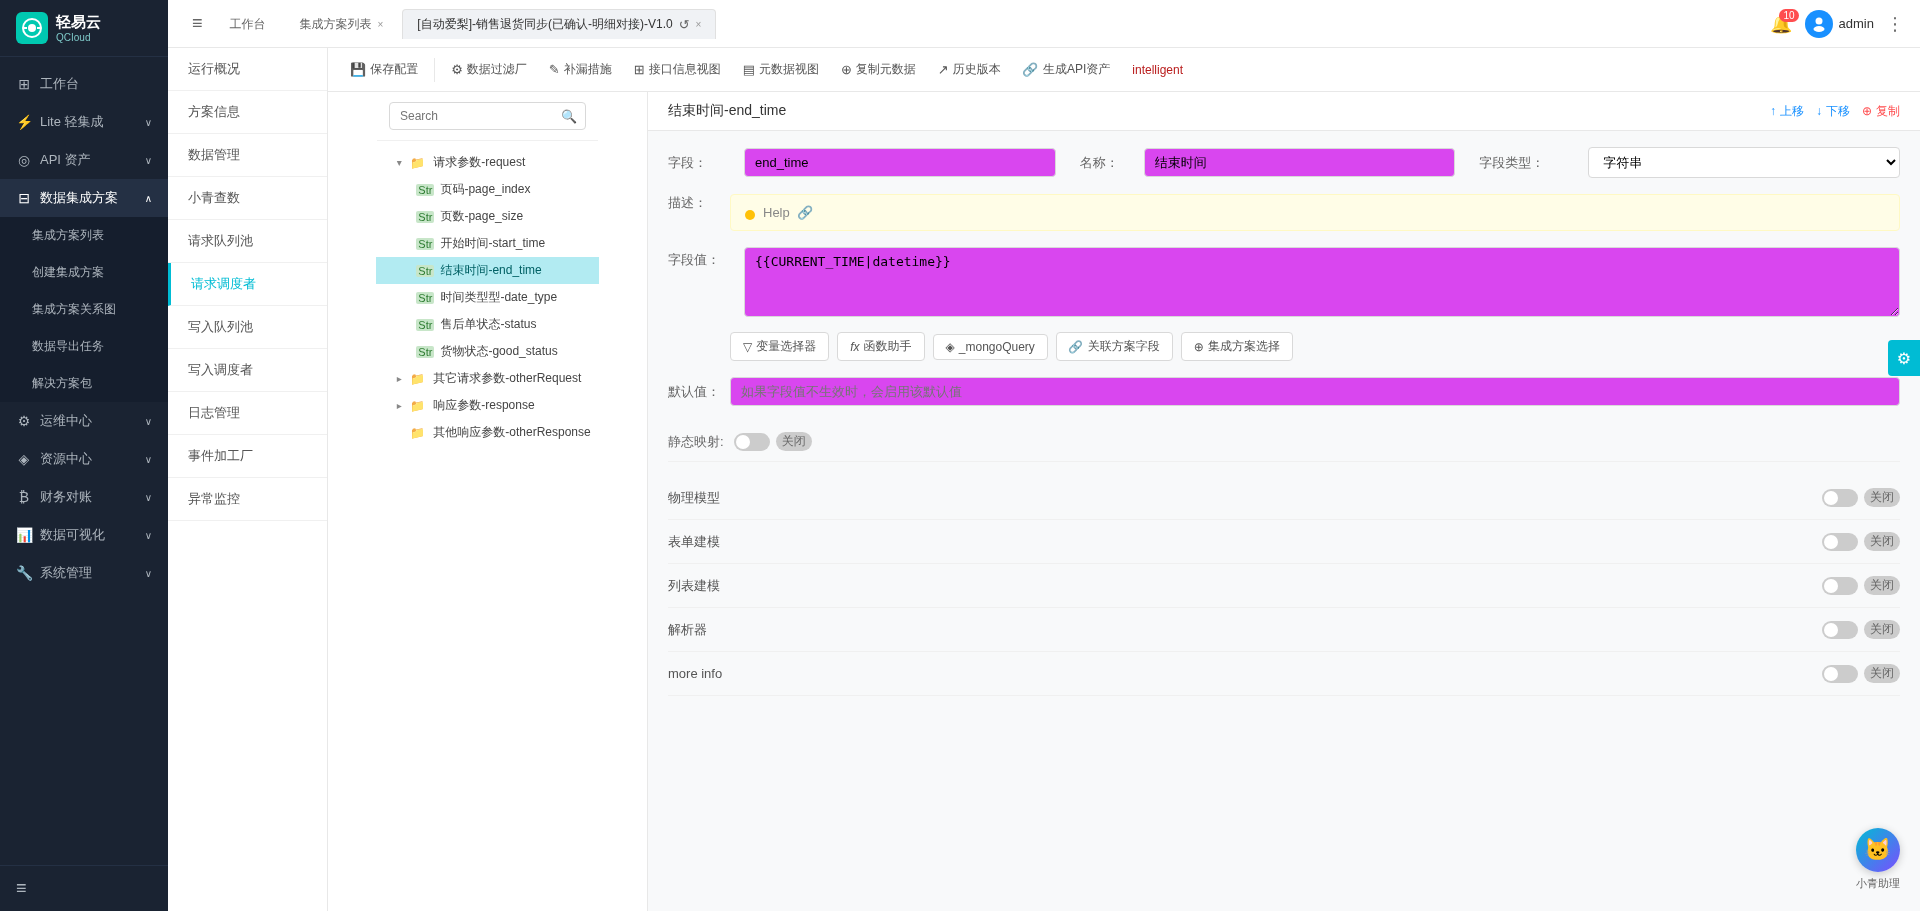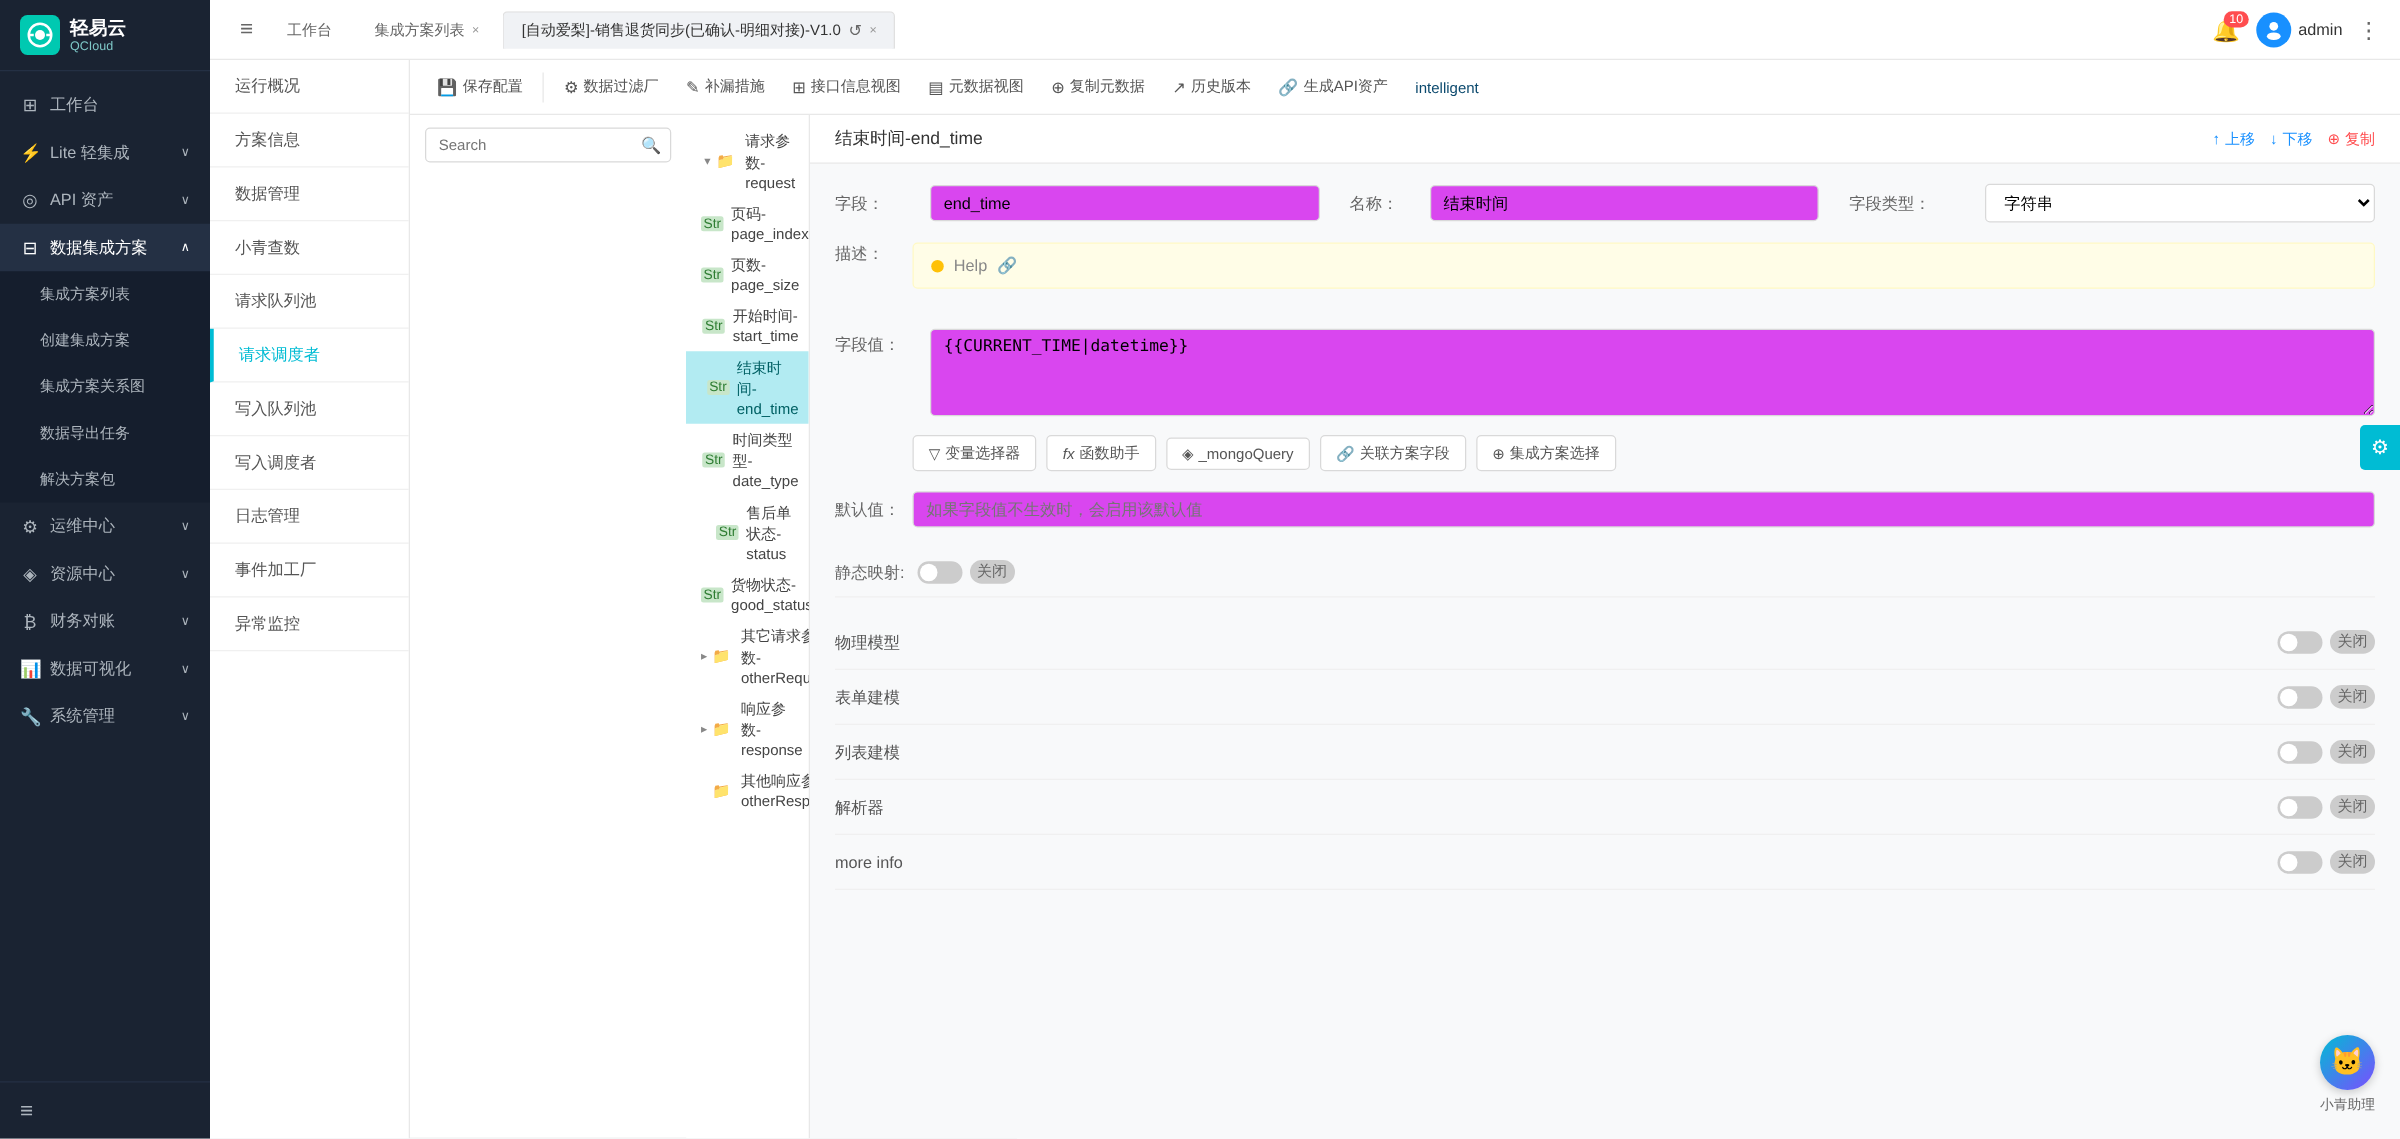--- a/index.html
+++ b/index.html
@@ -51,21 +51,21 @@
     .toolbar { background: white; border-bottom: 1px solid #e8e8e8; display: flex; align-items: center; gap: 2px; padding: 8px 12px; flex-shrink: 0; flex-wrap: wrap; }
     .toolbar-btn { display: flex; align-items: center; gap: 4px; padding: 5px 10px; border: none; background: none; cursor: pointer; font-size: 12px; color: #555; border-radius: 4px; white-space: nowrap; }
     .toolbar-btn .btn-icon { font-size: 13px; }
     .toolbar-btn.active { color: #00bcd4; }
     .toolbar-divider { width: 1px; height: 24px; background: #e8e8e8; margin: 0 4px; }
 
     
     .split-view { flex: 1; display: flex; overflow: hidden; }
 
     
-    .tree-panel { width: 320px; background: white; border-right: 1px solid #e8e8e8; display: flex; flex-direction: row; flex-shrink: 0; overflow: hidden; }
+    .tree-panel { width: 320px; background: white; border-right: 1px solid #e8e8e8; display: flex; flex-direction: column; flex-shrink: 0; overflow: hidden; align-items: center; }
     .tree-search { padding: 10px 12px; border-bottom: 1px solid #f0f0f0; }
     .tree-search-input { width: 100%; padding: 6px 30px 6px 10px; border: 1px solid #d9d9d9; border-radius: 4px; font-size: 12px; outline: none; }
     .tree-search-wrapper { position: relative; }
     .tree-search-icon { position: absolute; right: 8px; top: 50%; transform: translateY(-50%); color: #999; font-size: 13px; }
     .tree-content { flex: 1; overflow-y: auto; padding: 8px 0; }
     .tree-node { display: flex; align-items: center; gap: 4px; padding: 5px 8px; cursor: pointer; font-size: 12px; color: #444; }
     .tree-node.highlighted { background: #b2ebf2; color: #006064; }
     .tree-indent { display: inline-block; }
     .tree-arrow { width: 14px; text-align: center; color: #888; font-size: 10px; cursor: pointer; }
     .tree-field-icon { color: #888; font-size: 11px; background: #e0e0e0; border-radius: 2px; padding: 0 2px; margin-right: 2px; }
@@ -270,21 +270,21 @@
         </button>
         <button class="toolbar-btn">
           <span class="btn-icon">↗</span>
           <span>历史版本</span>
         </button>
         <button class="toolbar-btn">
           <span class="btn-icon">🔗</span>
           <span>生成API资产</span>
         </button>
         <button class="toolbar-btn active">
-          <span style="color:#0c4a6e;">intelligent</span>
+          <span style="color:#b91c1c;">intelligent</span>
         </button>
       </div>
 
       <div class="split-view">
 
         <div class="tree-panel">
           <div class="tree-search">
             <div class="tree-search-wrapper">
               <input type="text" class="tree-search-input" placeholder="Search" style="">
               <span class="tree-search-icon">🔍</span>
@@ -398,21 +398,21 @@
                   <option>布尔值</option>
                   <option>日期</option>
                   <option>对象</option>
                   <option>数组</option>
                 </select>
               </div>
             </div>
 
             <div style="display:flex; align-items:flex-start; gap:10px; margin-bottom:16px;">
               <span class="form-label">描述：</span>
-              <div class="desc-section" style="flex:1; margin-bottom:16px;">
+              <div class="desc-section" style="flex:1; margin-bottom:0;align-items:flex-end;">
                 <div class="desc-dot"></div>
                 <span class="desc-text">Help</span>
                 <span class="desc-link">🔗</span>
               </div>
             </div>
 
             <div style="display:flex; align-items:flex-start; gap:24px; margin-bottom:12px;">
               <span class="form-label" style="padding-top:4px;">字段值：</span>
               <div style="flex:1;">
                 <textarea class="form-input" style="min-height: 70px; resize: vertical; font-family: monospace;">{{CURRENT_TIME|datetime}}</textarea>

